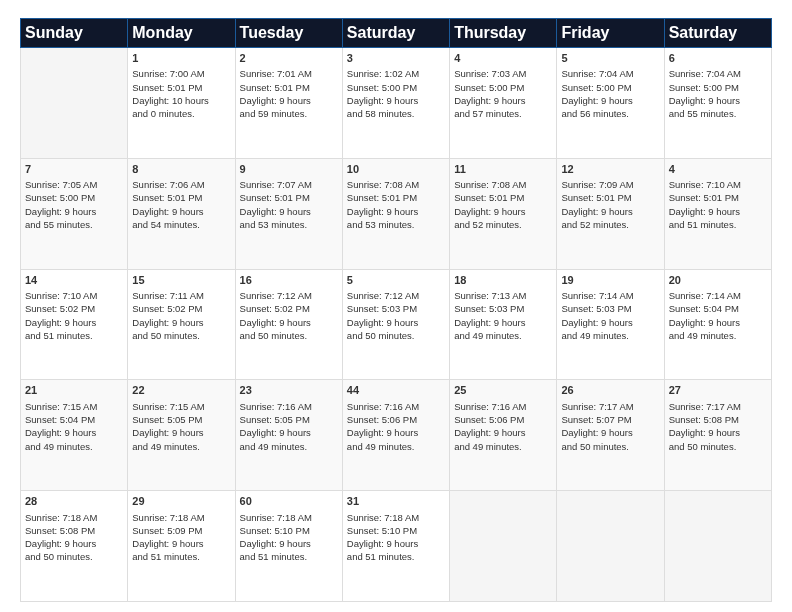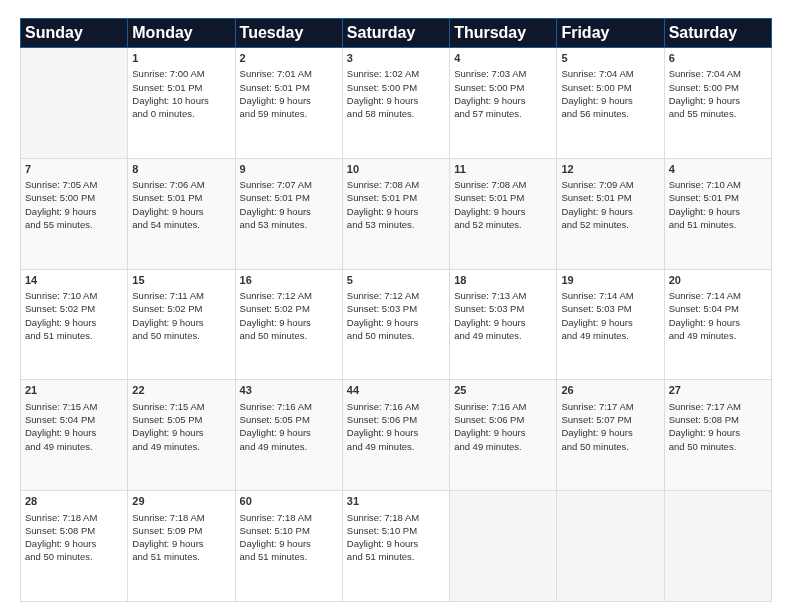--- a/index.html
+++ b/index.html
@@ -269,21 +269,21 @@
             <div>and 49 minutes.</div>
           </td>
           <td>
             <span class="day-num">22</span>
             <div>Sunrise: 7:15 AM</div>
             <div>Sunset: 5:05 PM</div>
             <div>Daylight: 9 hours</div>
             <div>and 49 minutes.</div>
           </td>
           <td>
-            <span class="day-num">43</span>
+            <span class="day-num">23</span>
             <div>Sunrise: 7:16 AM</div>
             <div>Sunset: 5:05 PM</div>
             <div>Daylight: 9 hours</div>
             <div>and 49 minutes.</div>
           </td>
           <td>
             <span class="day-num">44</span>
             <div>Sunrise: 7:16 AM</div>
             <div>Sunset: 5:06 PM</div>
             <div>Daylight: 9 hours</div>

